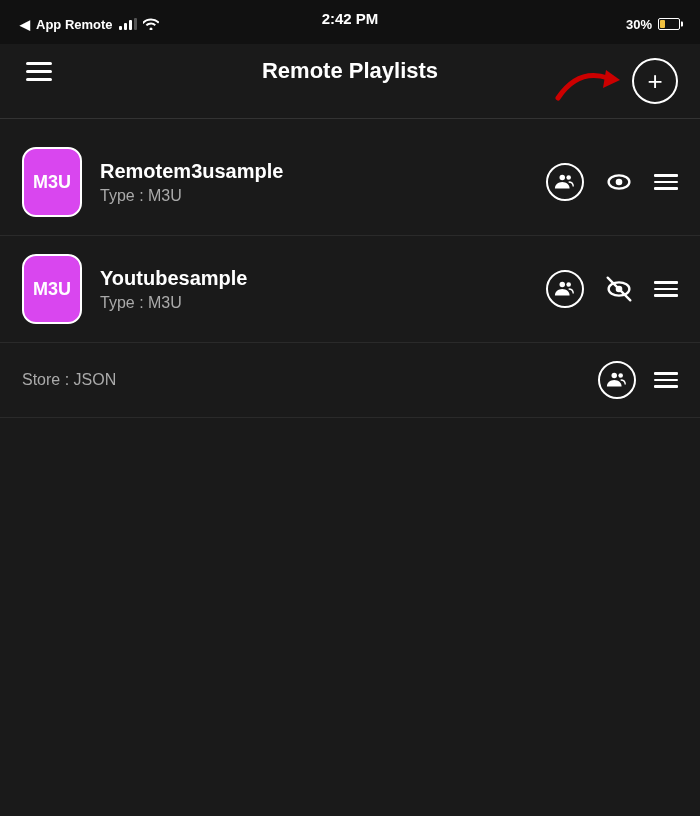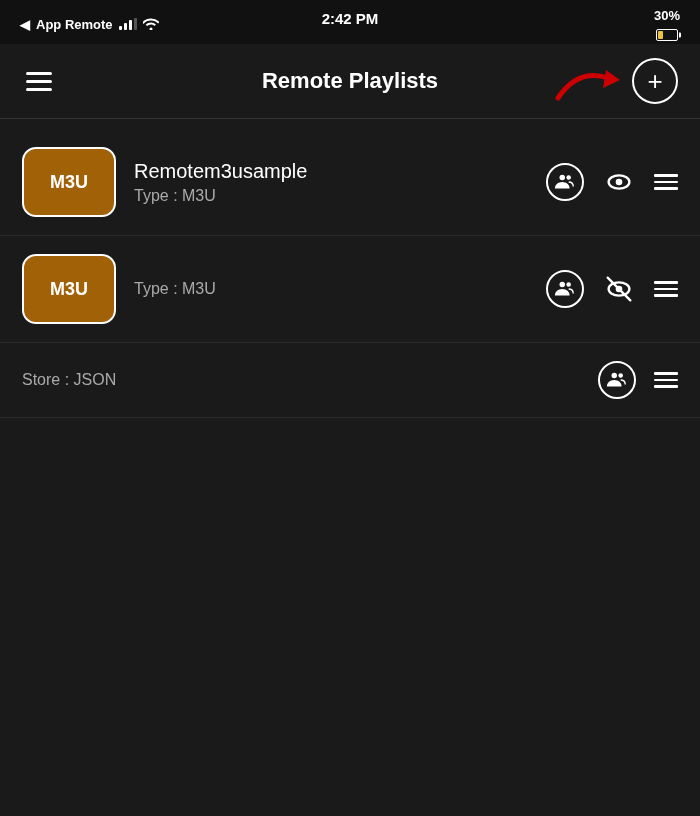--- a/index.html
+++ b/index.html
@@ -36,21 +36,20 @@
       left: 50%;
       transform: translateX(-50%);
       top: 10px;
     }
     .status-right {
       display: flex;
       align-items: center;
       gap: 6px;
       font-size: 13px;
       font-weight: 600;
-      flex-direction: column;
     }
     .signal-bars {
       display: flex;
       align-items: flex-end;
       gap: 2px;
       height: 12px;
     }
     .signal-bars span {
       background: #fff;
       width: 3px;
@@ -89,21 +88,21 @@
       width: 30%;
       height: 100%;
       background: #f0c040;
       border-radius: 1px;
     }
 
     
     .nav-bar {
       display: flex;
       justify-content: space-between;
-      align-items: center;
+      align-items: flex-start;
       padding: 14px 22px;
       background: #1a1a1a;
       border-bottom: 1px solid #333;
       position: relative;
     }
     .hamburger-btn {
       display: flex;
       flex-direction: column;
       gap: 5px;
       cursor: pointer;
@@ -155,39 +154,39 @@
       padding: 10px 0;
     }
     .playlist-item {
       display: flex;
       align-items: center;
       padding: 18px 22px;
       border-bottom: 1px solid #2a2a2a;
       gap: 18px;
     }
     .type-badge {
-      width: 94px;
+      width: 60px;
       height: 70px;
       border-radius: 14px;
       border: 2.5px solid #fff;
       display: flex;
       align-items: center;
       justify-content: center;
       font-size: 18px;
       font-weight: 800;
       color: #fff;
       flex-shrink: 0;
-      background: #a16207;
+      background: #d946ef;
     }
     .playlist-info {
       flex: 1;
     }
     .playlist-name {
       font-size: 20px;
-      font-weight: 400;
+      font-weight: 700;
       color: #fff;
       margin-bottom: 4px;
     }
     .playlist-type {
       font-size: 16px;
       color: #aaa;
       font-weight: 400;
     }
     .playlist-actions {
       display: flex;
@@ -313,20 +312,21 @@
         <div class="action-icon menu-lines">
           <span></span>
           <span></span>
           <span></span>
         </div>
       </div>
     </div>
     <div class="playlist-item">
       <div class="type-badge">M3U</div>
       <div class="playlist-info">
+        <div class="playlist-name">Youtubesample</div>
         <div class="playlist-type">Type : M3U</div>
       </div>
       <div class="playlist-actions">
         <div class="action-icon people-icon-circle">
           <svg width="22" height="22" viewBox="0 0 24 24" fill="white">
       <circle cx="9" cy="7" r="3"></circle>
       <circle cx="16" cy="7" r="2.5"></circle>
       <path d="M1 19c0-4 3.58-7 8-7s8 3 8 7" fill="white"></path>
       <path d="M16 12c2.5 0 5 1.5 5 5" stroke="white" stroke-width="1.5" fill="none"></path>
     </svg>

